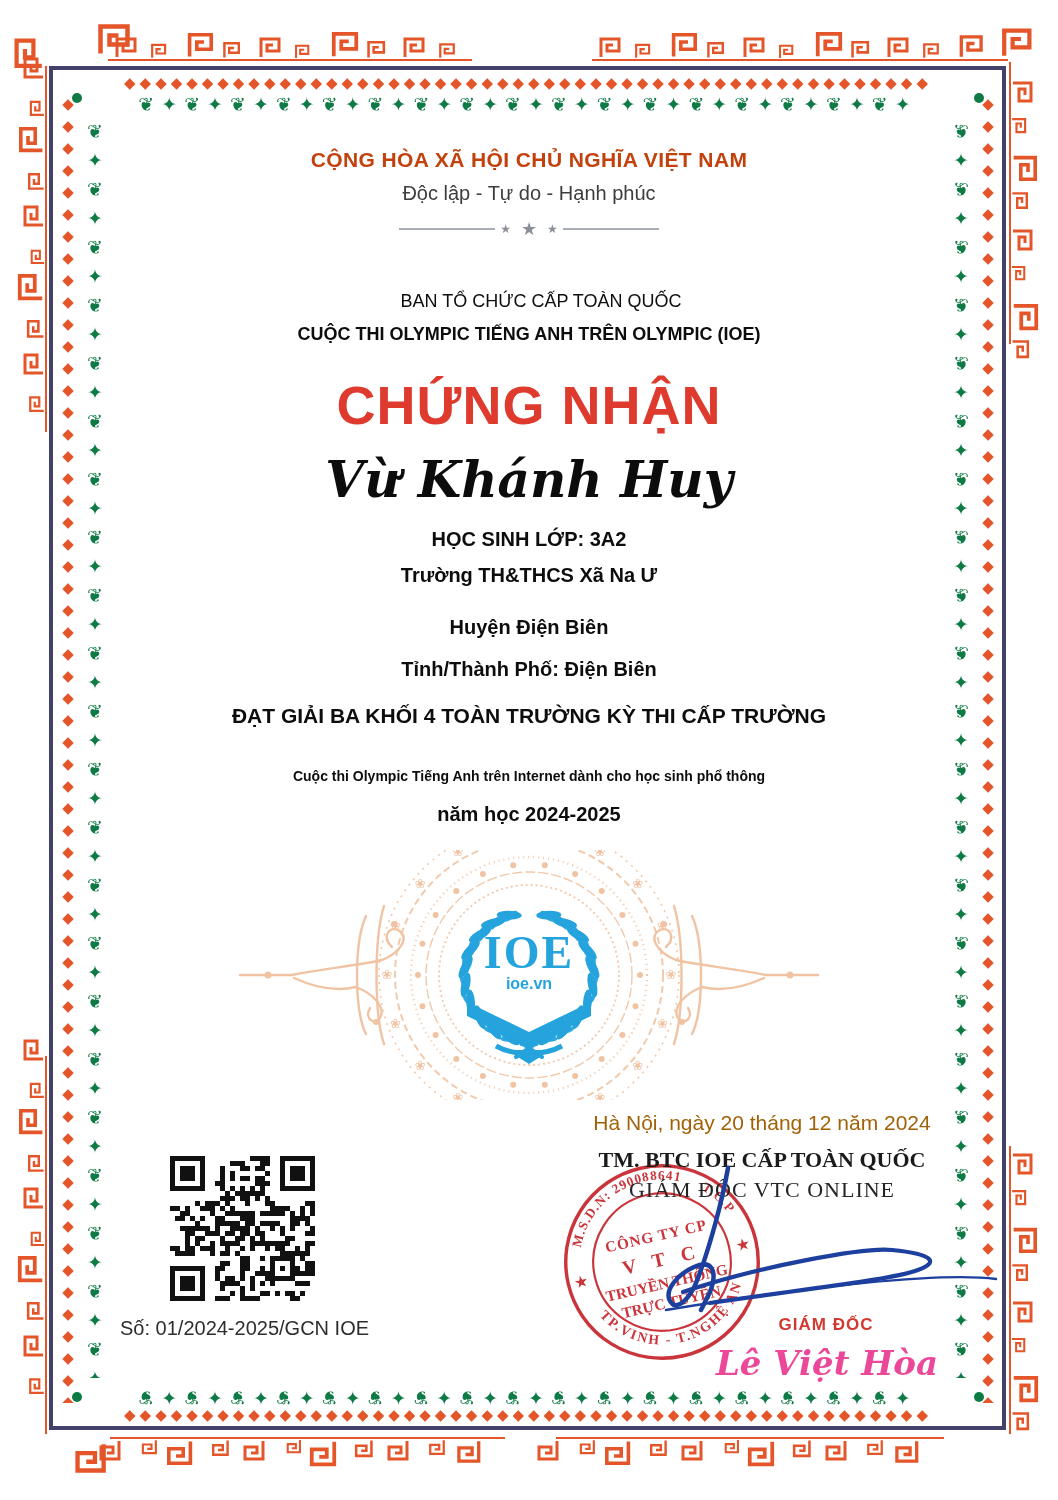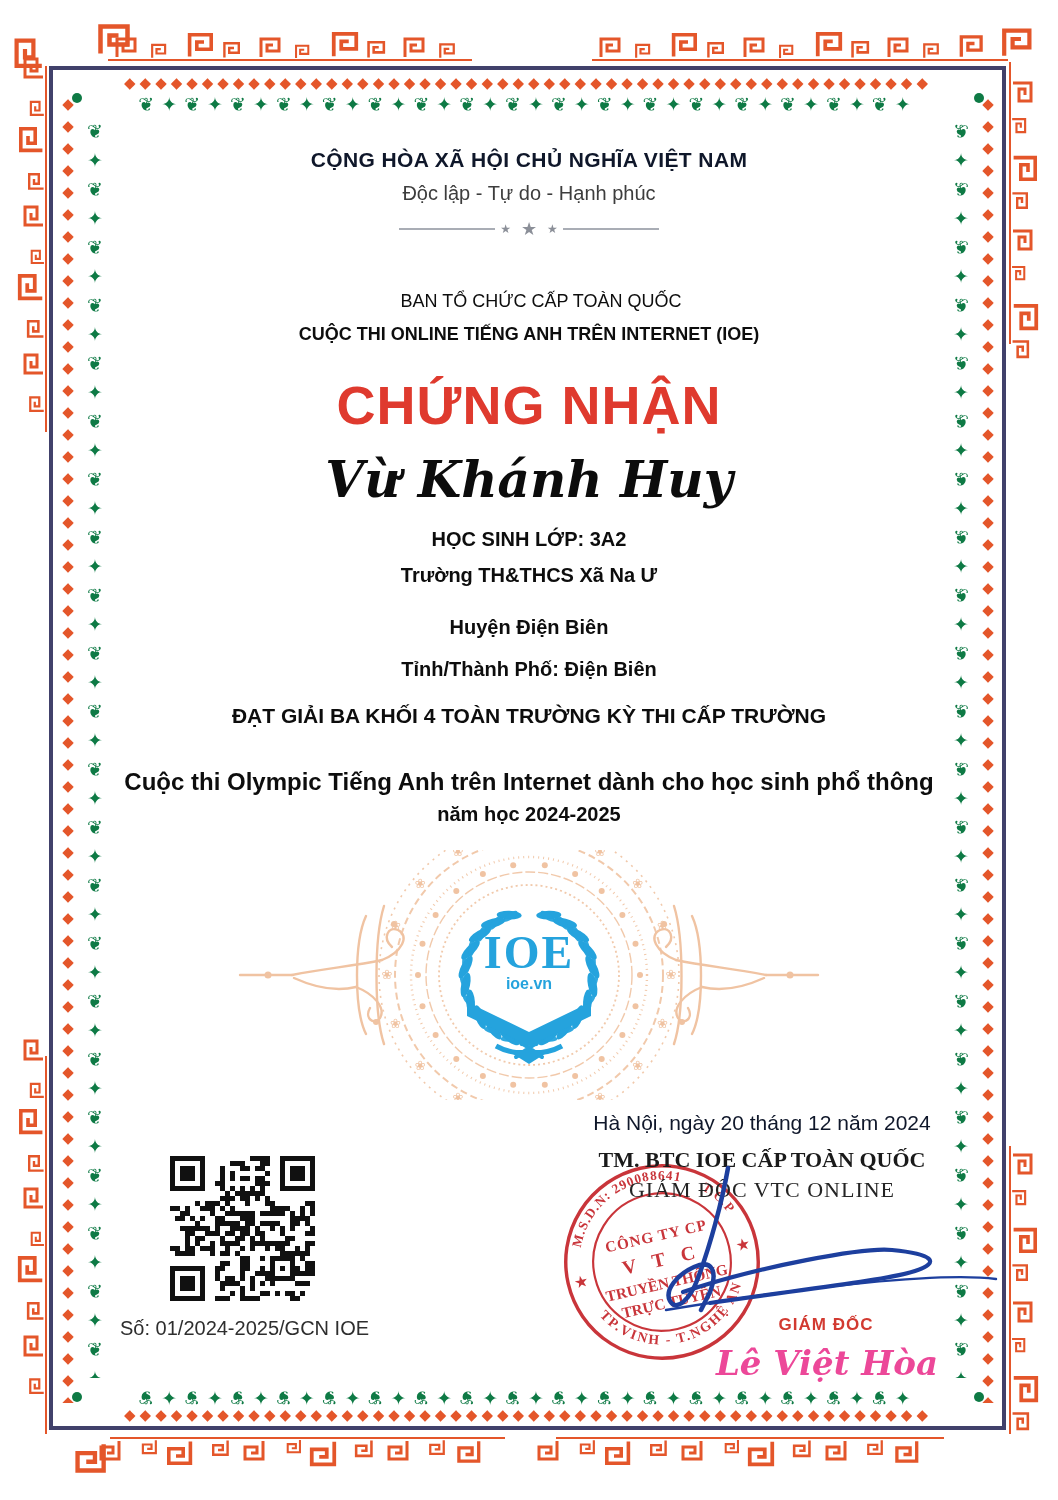--- a/index.html
+++ b/index.html
@@ -19,41 +19,41 @@
   #dia-left,#dia-right{top:95px;width:20px;height:1308px;writing-mode:vertical-rl;text-orientation:upright;}
   #dia-left{left:58px;} #dia-right{left:978px;}
   #hrt-top{left:100px;top:93px;width:856px;height:24px;}
   #hrt-bottom{left:100px;top:1385px;width:856px;height:24px;transform:scaleY(-1);}
   #hrt-left,#hrt-right{top:120px;width:24px;height:1258px;writing-mode:vertical-rl;text-orientation:upright;}
   #hrt-left{left:82px;} #hrt-right{left:950px;transform:scaleX(-1);}
   .cdot{width:10px;height:10px;border-radius:50%;background:#0e7a45;z-index:3;}
 
   
   .ctext{left:0;width:1058px;text-align:center;z-index:5;color:#0d0d0d;}
-  #t-country{top:148px;font-size:21px;font-weight:bold;color:#0f172a;letter-spacing:.4px;}
+  #t-country{top:148px;font-size:21px;font-weight:bold;color:#c2410c;letter-spacing:.4px;}
   #t-motto{top:182px;font-size:20px;color:#3d3d3d;text-align:center;}
   #divider{top:218px;left:0;width:1058px;display:flex;align-items:center;justify-content:center;z-index:5;}
   .dline{width:96px;height:2px;background:#a9adb5;}
   .star{color:#8b8f98;font-size:12px;margin:0 5px;}
   .star.big{font-size:18px;}
   #t-org1{top:291px;font-size:18px;font-weight:normal;padding-left:12px;}
   #t-org2{top:324px;font-size:18px;font-weight:bold;}
   #t-title{top:374px;font-size:54px;font-weight:bold;color:#df3a2e;letter-spacing:1px;}
   #t-name{top:450px;font-size:50px;font-family:"DejaVu Serif",serif;font-style:italic;font-weight:bold;color:#0c0c0c;}
   #t-class{top:528px;font-size:20px;font-weight:bold;}
   #t-school{top:564px;font-size:20px;font-weight:bold;}
   #t-district{top:616px;font-size:20px;font-weight:bold;}
   #t-province{top:658px;font-size:20px;font-weight:bold;}
   #t-award{top:704px;font-size:21px;font-weight:bold;}
-  #t-comp1{top:768px;font-size:24px;font-weight:bold;}
+  #t-comp1{top:768px;font-size:14px;font-weight:bold;}
   #t-comp2{top:803px;font-size:20px;font-weight:bold;}
 
   
   .sigtext{left:542px;width:440px;text-align:center;z-index:5;}
-  #t-date{top:1111px;font-size:21px;color:#0f172a;}
+  #t-date{top:1111px;font-size:21px;color:#a16207;}
   #t-tm{top:1147px;font-family:"Liberation Serif",serif;font-size:22px;font-weight:bold;color:#1a1a1a;}
   #t-gd{top:1177px;font-family:"Liberation Serif",serif;font-size:22px;color:#242424;letter-spacing:1px;}
   #t-gdirector{left:726px;top:1315px;width:200px;text-align:center;font-size:17px;font-weight:bold;
                color:#d23a31;letter-spacing:1px;z-index:5;}
   #t-signer{left:692px;top:1343px;width:270px;text-align:center;font-size:34px;
             font-family:"DejaVu Serif",serif;font-style:italic;font-weight:bold;color:#ec4899;z-index:5;}
   #t-serial{left:120px;top:1317px;width:320px;font-size:20px;color:#2e2e2e;z-index:5;}
 
   #decor-svg{left:0;top:0;z-index:1;}
   #emblem-svg{left:234px;top:850px;z-index:1;}
@@ -181,21 +181,21 @@
   <div id="t-motto" class="abs ctext">Độc lập - Tự do - Hạnh phúc</div>
   <div id="divider" class="abs">
     <span class="dline"></span>
     <span class="star">★</span>
     <span class="star big">★</span>
     <span class="star">★</span>
     <span class="dline"></span>
   </div>
 
   <div id="t-org1" class="abs ctext">BAN TỔ CHỨC CẤP TOÀN QUỐC</div>
-  <div id="t-org2" class="abs ctext">CUỘC THI ONLINE TIẾNG ANH TRÊN INTERNET (IOE)</div>
+  <div id="t-org2" class="abs ctext">CUỘC THI OLYMPIC TIẾNG ANH TRÊN OLYMPIC (IOE)</div>
 
   <div id="t-title" class="abs ctext">CHỨNG NHẬN</div>
   <div id="t-name" class="abs ctext">Vừ Khánh Huy</div>
   <div id="t-class" class="abs ctext">HỌC SINH LỚP: 3A2</div>
   <div id="t-school" class="abs ctext">Trường TH&amp;THCS Xã Na Ư</div>
   <div id="t-district" class="abs ctext">Huyện Điện Biên</div>
   <div id="t-province" class="abs ctext">Tỉnh/Thành Phố: Điện Biên</div>
   <div id="t-award" class="abs ctext">ĐẠT GIẢI BA KHỐI 4 TOÀN TRƯỜNG KỲ THI CẤP TRƯỜNG</div>
   <div id="t-comp1" class="abs ctext">Cuộc thi Olympic Tiếng Anh trên Internet dành cho học sinh phổ thông</div>
   <div id="t-comp2" class="abs ctext">năm học 2024-2025</div>

